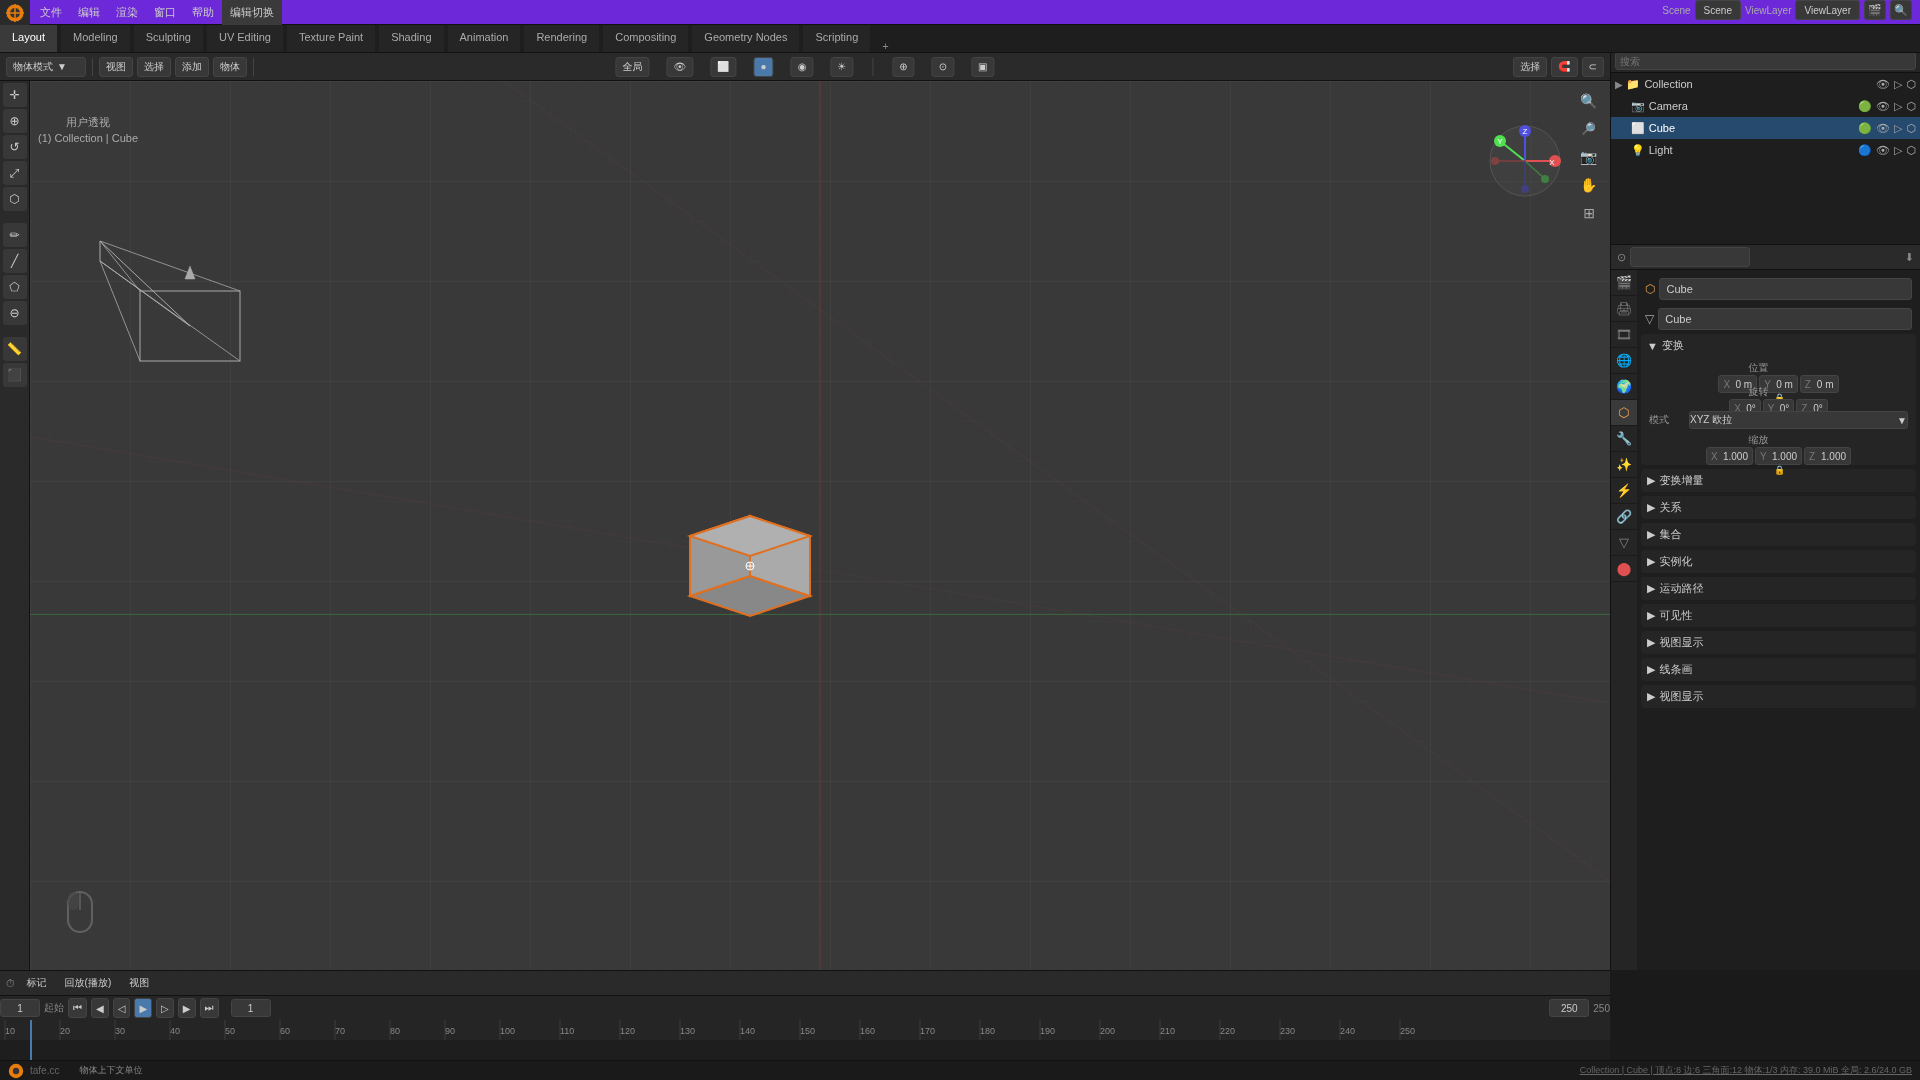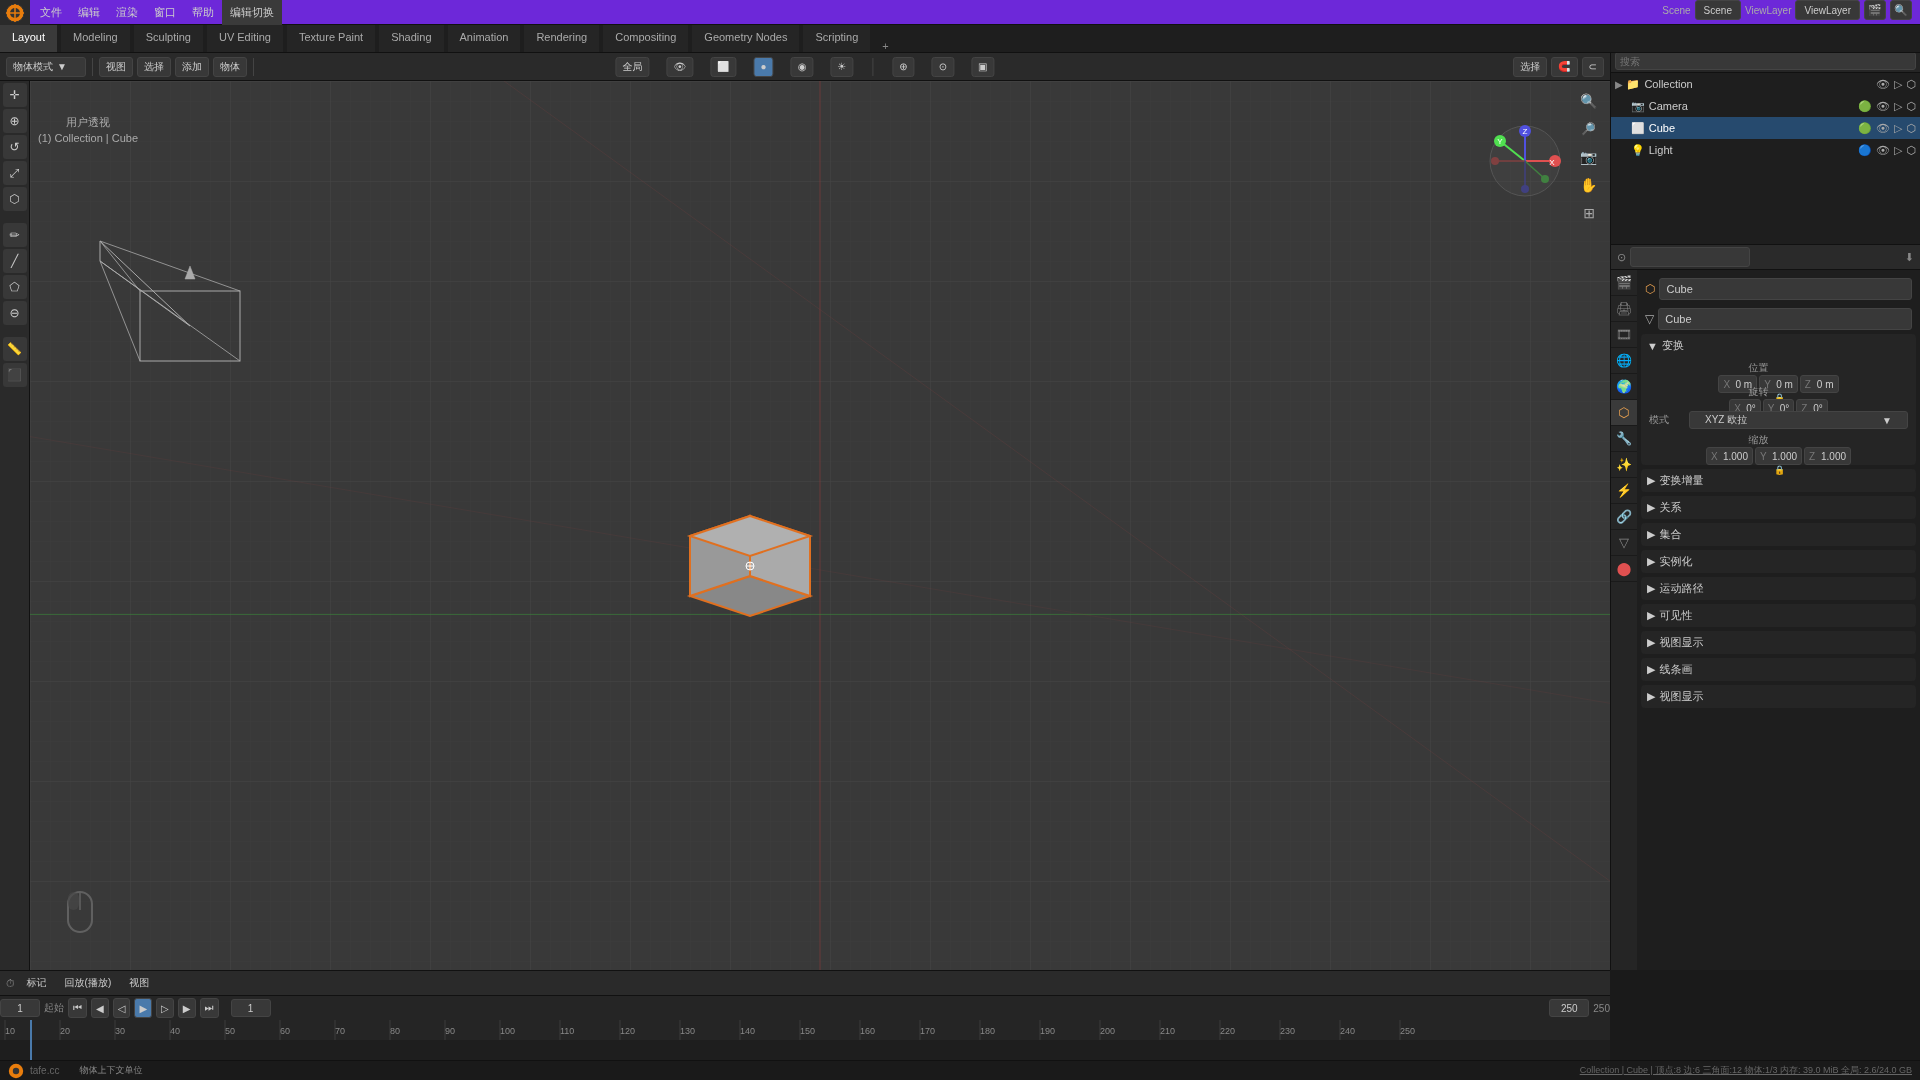--- a/index.html
+++ b/index.html
@@ -479,21 +479,21 @@
       height: 22px;
       margin-bottom: 2px;
     }
     .props-mode-label { color: #999; font-size: 10px; width: 40px; }
     .props-mode-select {
       background: #383838;
       border: 1px solid #444;
       border-radius: 3px;
       color: #ccc;
       font-size: 10px;
-      padding: 0 15px;
+      padding: 0 0;
       height: 18px;
       flex: 1;
       display: flex;
       align-items: center;
       justify-content: space-between;
       cursor: pointer;
     }
 
     
     ::-webkit-scrollbar { width: 6px; }

